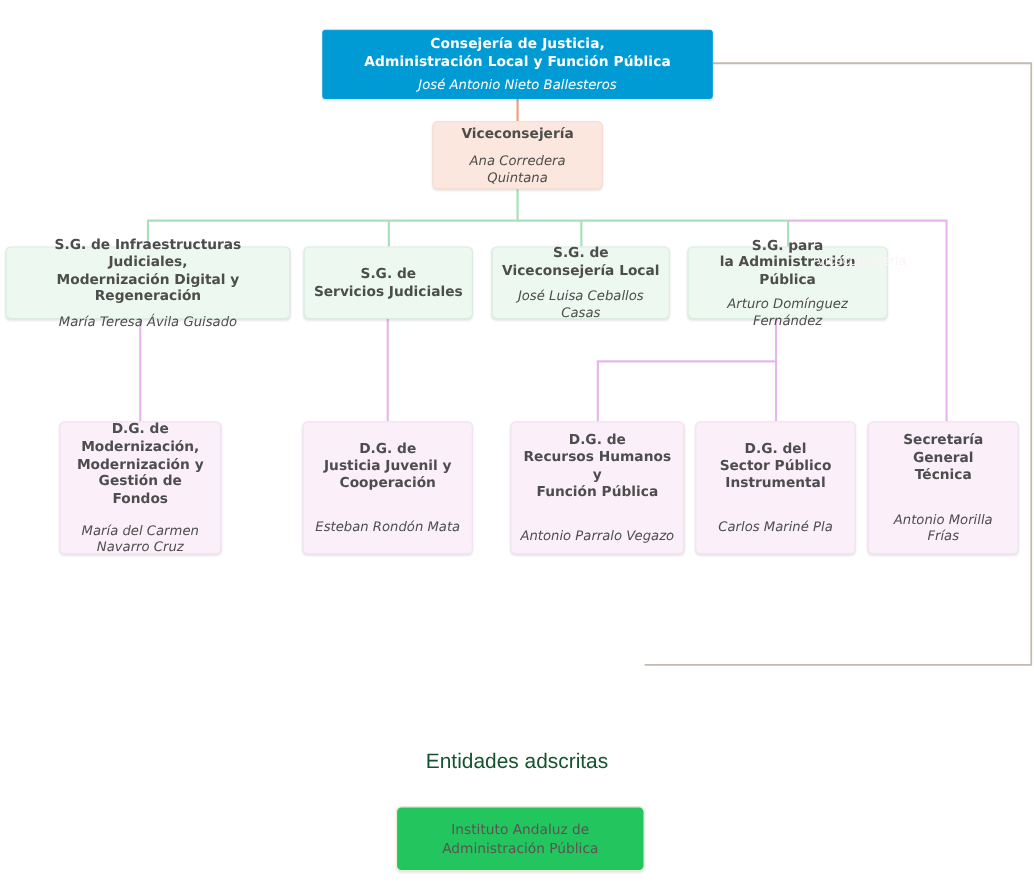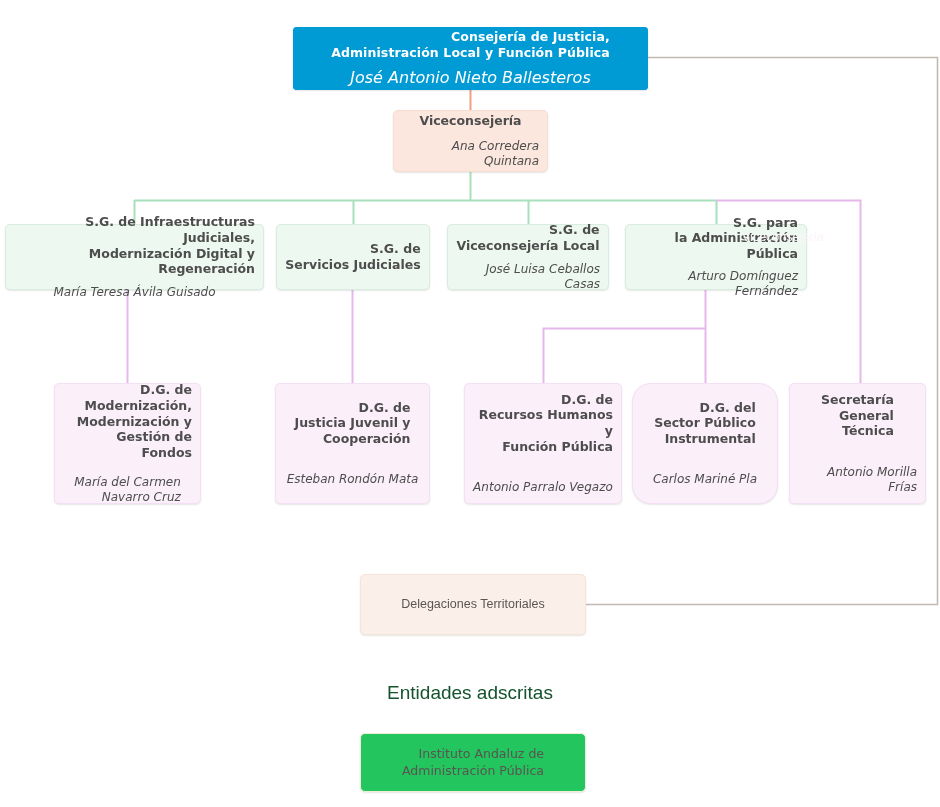--- a/index.html
+++ b/index.html
@@ -30,21 +30,21 @@
   }
 
   .node {
     position: absolute;
     box-sizing: border-box;
     border-radius: 5px;
     display: flex;
     flex-direction: column;
     align-items: center;
     justify-content: center;
-    text-align: right;
+    text-align: center;
     padding: 6px 8px;
     box-shadow: 0 1px 2px rgba(0,0,0,0.10);
     z-index: 5;
   }
   .node .title {
     font-weight: bold;
     line-height: 1.25;
   }
   .node .person {
     font-style: italic;
@@ -56,21 +56,21 @@
     background: #009ad4;
     border: 1px solid #009ad4;
     color: #ffffff;
     border-radius: 3px;
   }
   .node.root .title {
     font-size: 12.5px;
     letter-spacing: 0.1px;
   }
   .node.root .person {
-    font-size: 16px;
+    font-size: 12px;
     margin-top: 7px;
   }
 
   
   .node.vice {
     background: #fbe7dd;
     border: 1px solid #f7ddd0;
     color: #4d4d4d;
   }
   .node.vice .title { font-size: 12.5px; }
@@ -262,21 +262,21 @@
     <div class="title">
       <span>D.G. de</span><br>
       <span>Recursos Humanos y</span><br>
       <span>Función Pública</span>
     </div>
     <div class="person" style="margin-top:26px;">
       <span>Antonio Parralo Vegazo</span>
     </div>
   </div>
 
-  <div class="node dg" style="left:632px; top:383px; width:146px; height:121px;border-radius:19px;">
+  <div class="node dg" style="left:632px; top:383px; width:146px; height:121px;">
     <div class="title">
       <span>D.G. del</span><br>
       <span>Sector Público</span><br>
       <span>Instrumental</span>
     </div>
     <div class="person" style="margin-top:26px;">
       <span>Carlos Mariné Pla</span>
     </div>
   </div>
 
@@ -284,23 +284,20 @@
     <div class="title">
       <span>Secretaría</span><br>
       <span>General</span><br>
       <span>Técnica</span>
     </div>
     <div class="person" style="margin-top:26px;">
       <span>Antonio Morilla Frías</span>
     </div>
   </div>
 
-  <div class="node deleg" style="left:360px; top:574px; width:226px; height:61px;">
-    <div class="title">Delegaciones Territoriales</div>
-  </div>
 
   <div class="section-heading" style="left:280px; top:682px; width:380px;">Entidades adscritas</div>
 
   <div class="node entidad" style="left:360px; top:733px; width:226px; height:59px;">
     <div class="title">
       <span>Instituto Andaluz de</span><br>
       <span>Administración Pública</span>
     </div>
   </div>
 

